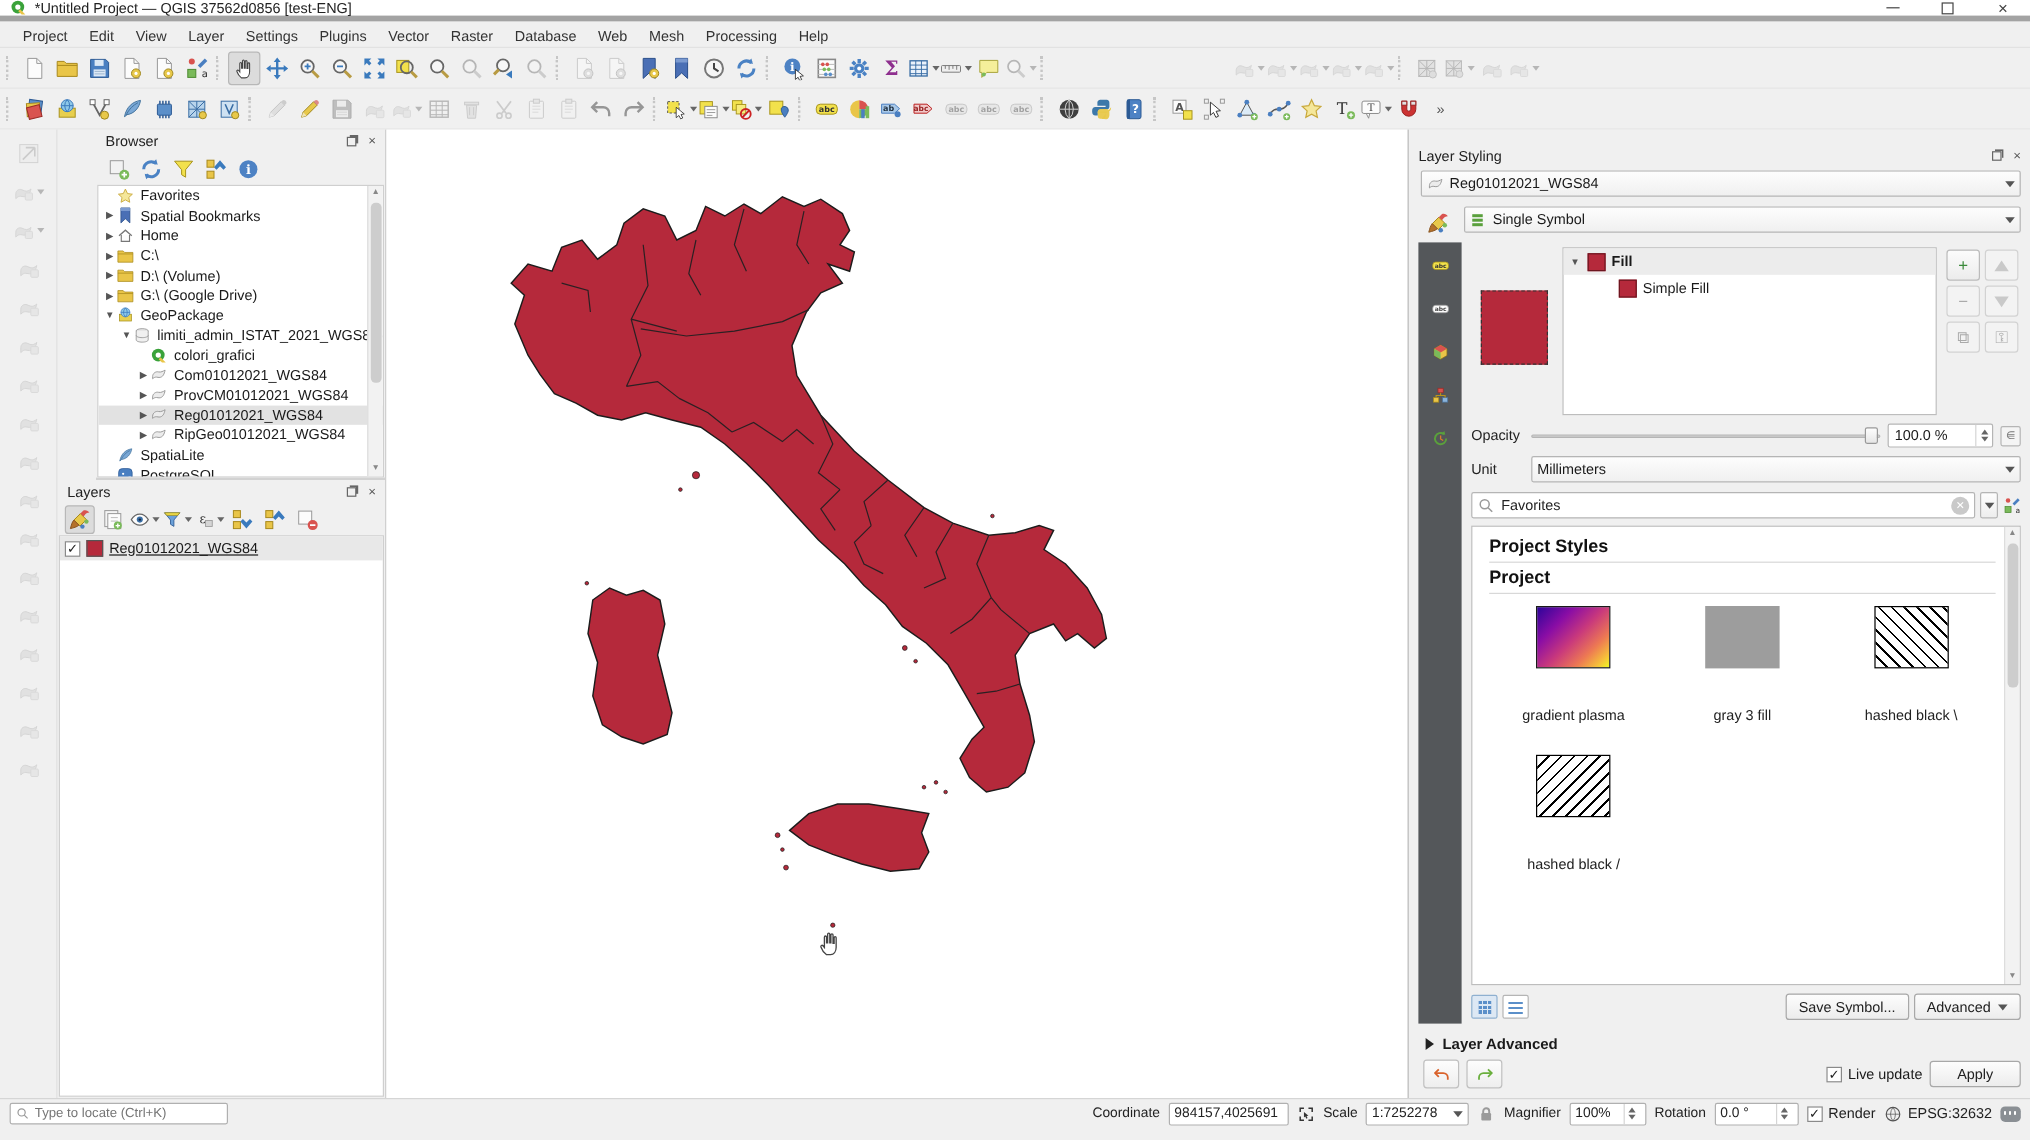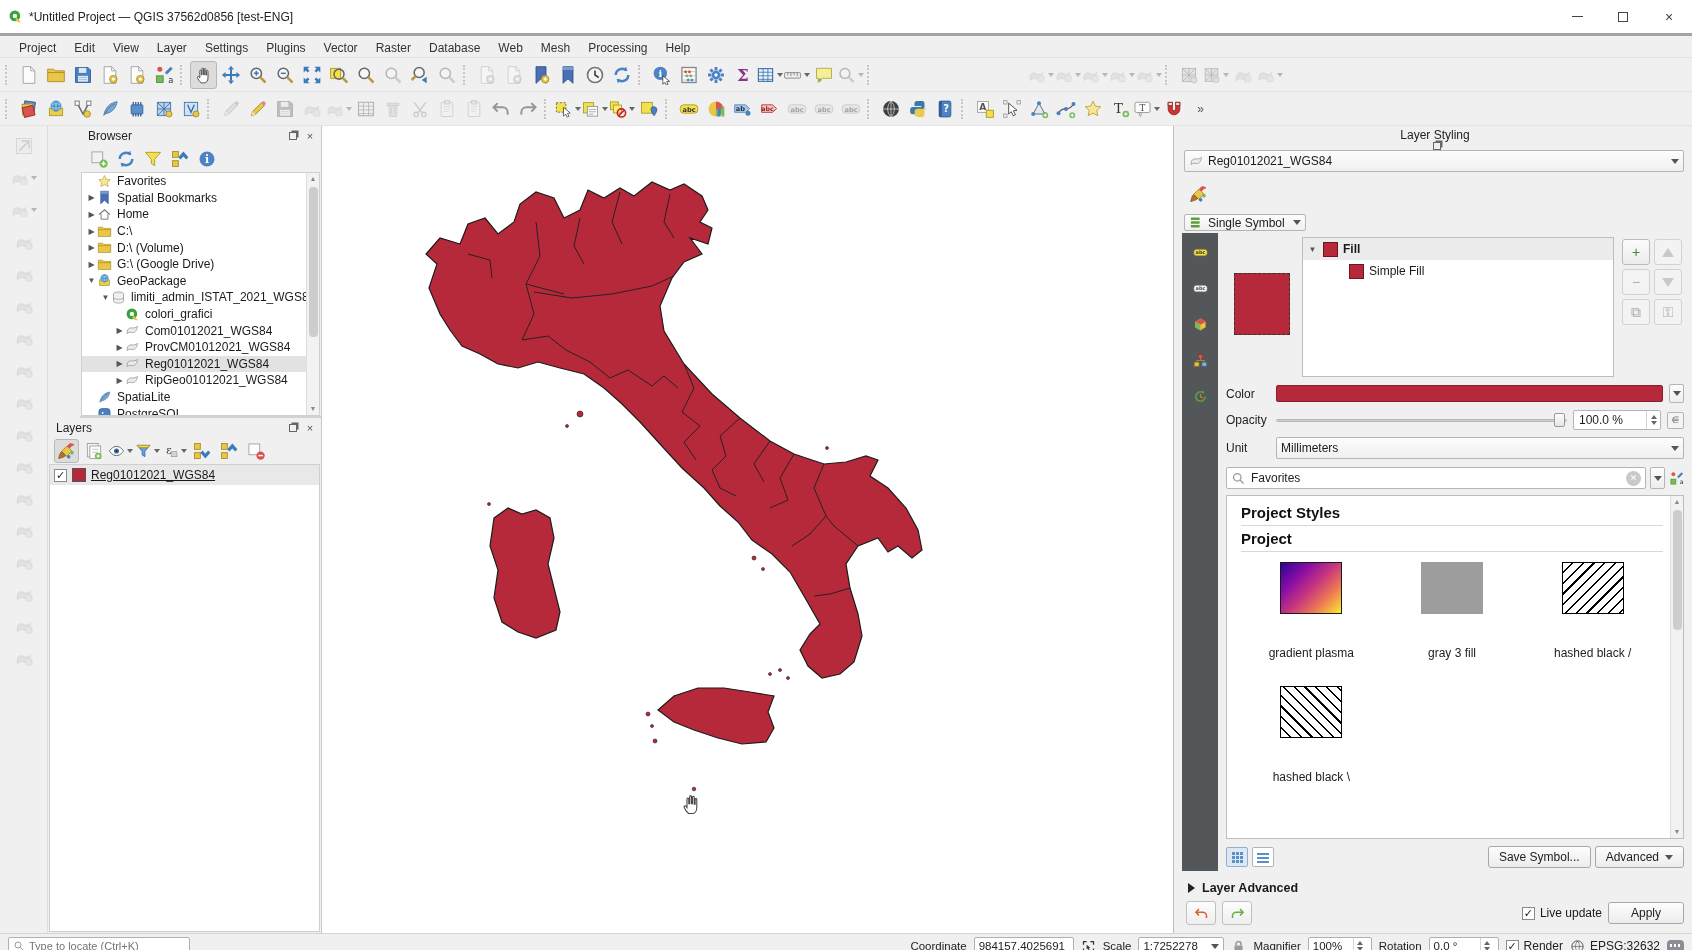--- a/index.html
+++ b/index.html
@@ -1,21 +1,21 @@
 <!DOCTYPE html>
 <html><head>
 <meta charset="utf-8">
 <style>
   * { margin:0; padding:0; box-sizing:border-box; }
   html,body { width:1692px; height:950px; overflow:hidden; font-family:"Liberation Sans",sans-serif; font-size:12px; color:#1a1a1a; background:#f0f0f0; }
   .icn { width:20px; height:20px; display:block; }
   .icn16 { width:15px; height:15px; display:block; }
 
   
-  #titlebar { height:36px; background:#ffffff; border-bottom:3px solid #a3a3a3; display:flex; align-items:center; padding-left:8px; }
+  #titlebar { height:18px; background:#ffffff; border-bottom:5px solid #a3a3a3; display:flex; align-items:center; padding-left:8px; }
   #titlebar .apptitle { margin-left:6px; font-size:12px; color:#222; flex:1; }
   .winbtn { width:46px; height:27px; display:flex; align-items:center; justify-content:center; color:#444; font-size:14px; }
   .winbtn .mingl { width:11px; border-bottom:1.5px solid #444; display:block; }
   .winbtn .maxgl { width:10px; height:10px; border:1.2px solid #444; display:block; }
 
   
   #menubar { height:22px; background:#f0f0f0; display:flex; align-items:flex-end; padding-left:10px; border-bottom:1px solid #e2e2e2; }
   .menu-item { padding:2px 9px; color:#333; }
 
   
@@ -59,26 +59,26 @@
   .cb { width:13px; height:13px; background:#fff; border:1px solid #8a8a8a; display:flex; align-items:center; justify-content:center; font-size:11px; color:#222; flex:none; }
   .lswatch { width:14px; height:14px; margin:0 5px; border:1px solid #555; flex:none; }
   .llabel { text-decoration:underline; font-size:12px; }
 
   
   #canvas { flex:1; background:#fff; position:relative; overflow:hidden; }
   #handcur { position:absolute; left:358px; top:666px; width:24px; height:24px; }
 
   
   #styling { width:519px; background:#f0f0f0; border-left:1px solid #bdbdbd; display:flex; flex-direction:column; position:relative; }
-  #styling .dockhead { margin-top:2px;flex-direction:column; }
+  #styling .dockhead { margin-top:12px; }
   .fakecombo { height:22px; background:linear-gradient(#fdfdfd,#f0f0f0); border:1px solid #b5b5b5; border-radius:2px; display:flex; align-items:center; padding:0 4px; gap:4px; }
   .fakecombo .sp { flex:1; }
   .caret { width:0;height:0;border-left:4px solid transparent;border-right:4px solid transparent;border-top:5px solid #555; }
   #layercombo { margin:2px 8px 4px 10px; }
-  #rendererrow { display:flex; align-items:flex-start; margin:4px 8px 0 10px; gap:6px;flex-direction:column; }
+  #rendererrow { display:flex; align-items:flex-start; margin:4px 8px 0 10px; gap:6px; }
   #rendererrow .fakecombo { flex:1; }
   #stylebody { flex:1; display:flex; margin-top:2px; position:relative; }
   #tabstrip { width:36px; background:#54575a; display:flex; flex-direction:column; align-items:center; padding-top:6px; gap:10px; margin-left:8px; }
   #tabstrip .tab { width:30px; height:26px; display:flex; align-items:center; justify-content:center; border-radius:2px; }
   #stylecontent { flex:1; display:flex; flex-direction:column; padding:4px 8px 0 8px; overflow:hidden; }
 
   #symbolarea { display:flex; gap:8px; }
   #sympreview { width:56px; height:62px; background:#b5293b; border:1px dashed #333; margin:36px 4px 0 8px; flex:none; }
   #symtree { flex:1; height:140px; background:#fff; border:1px solid #bdbdbd; }
   .strow { height:22px; display:flex; align-items:center; padding-left:4px; gap:5px; }
@@ -1430,27 +1430,20 @@
               </span>
             <span class="sqbtn off">−</span>
             <span class="sqbtn off">
                 <span class="tri-d"></span>
               </span>
             <span class="sqbtn off">⧉</span>
             <span class="sqbtn off">⚿</span>
           </div>
         </div>
 
-        <div class="proprow">
-          <span class="proplbl">Color</span>
-          <span id="colorbar" style="background: rgb(181, 41, 59);"></span>
-          <span class="ddbtn">
-              <span class="caret"></span>
-            </span>
-        </div>
 
         <div class="proprow">
           <span class="proplbl">Opacity</span>
           <span id="opslider">
               <span class="track"></span>
               <span class="knob"></span>
             </span>
           <span class="spinbox">
             <span>100.0 %</span>
               <span class="sp"></span>
@@ -1494,26 +1487,26 @@
           <div id="swgrid">
               <div class="swcell">
                 <div class="sw sw-plasma"></div>
                 <div class="swlbl">gradient  plasma</div>
               </div>
               <div class="swcell">
                 <div class="sw sw-gray"></div>
                 <div class="swlbl">gray 3 fill</div>
               </div>
               <div class="swcell">
+                <div class="sw sw-hashb"></div>
+                <div class="swlbl">hashed black \</div>
+              </div>
+              <div class="swcell">
                 <div class="sw sw-hashf"></div>
                 <div class="swlbl">hashed black /</div>
-              </div>
-              <div class="swcell">
-                <div class="sw sw-hashb"></div>
-                <div class="swlbl">hashed black \</div>
               </div>
             </div>
           <div class="vscroll">
             <span class="arr">▲</span>
               <span class="thumb" style="height:120px;margin-top:2px"></span>
               <span class="spfl"></span>
               <span class="arr">▼</span>
           </div>
         </div>
 

